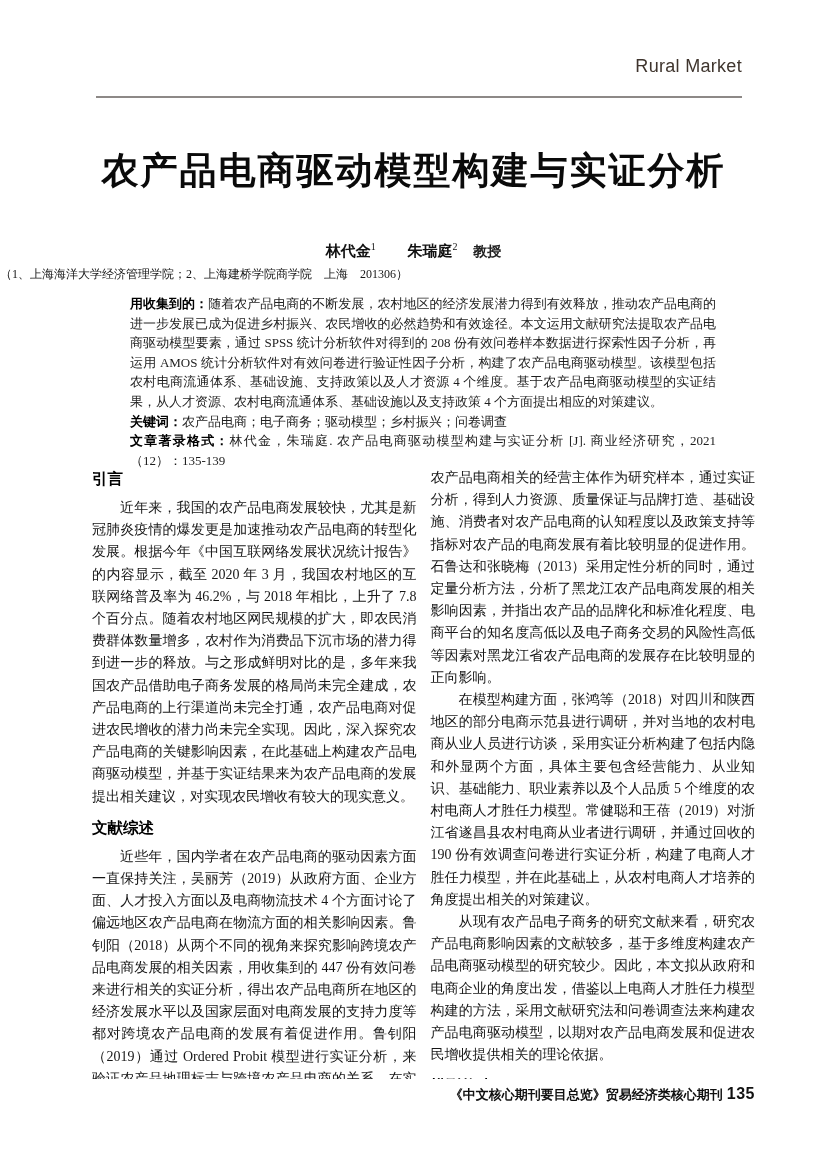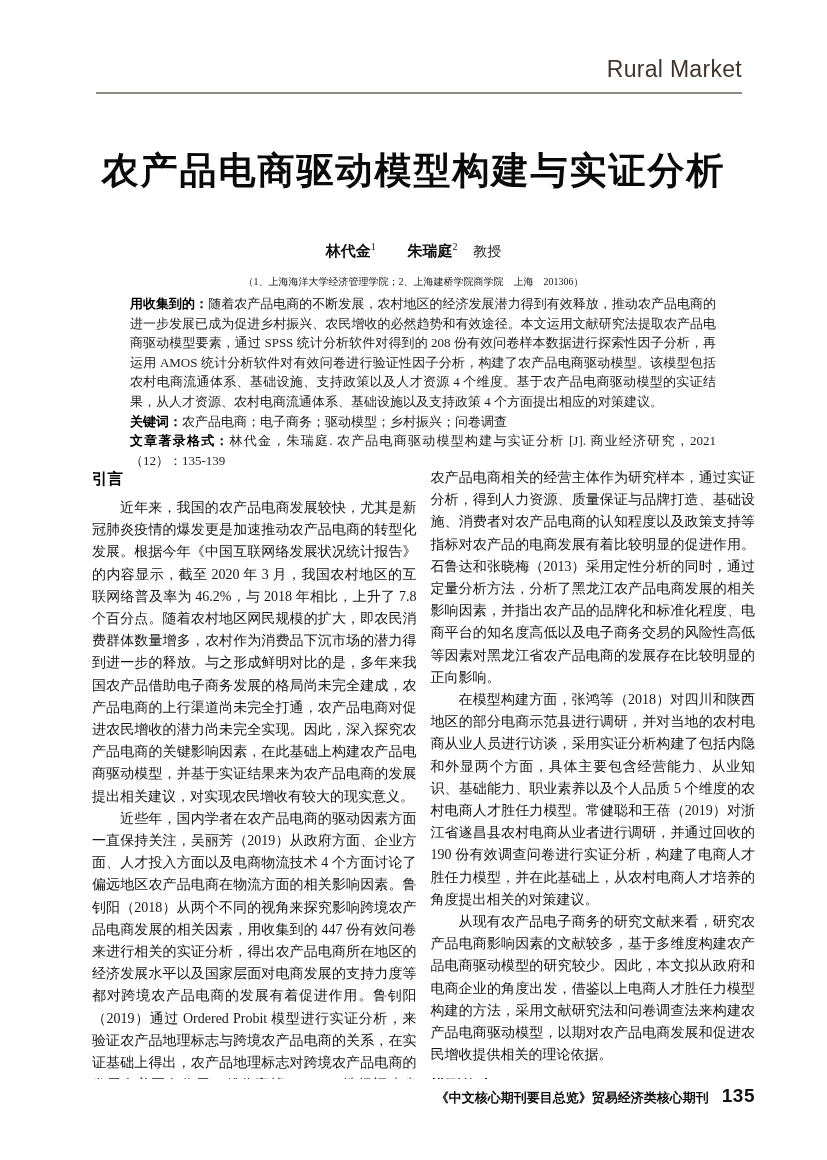--- a/index.html
+++ b/index.html
@@ -10,44 +10,44 @@
     background:#ffffff;
     font-family:"Liberation Serif", serif;
     color:#1b1b1b;
     overflow:hidden;
   }
   
   .running-head {
     position:absolute; top:56px; left:96px; width:646px;
     text-align:right;
     font-family:"Liberation Sans", sans-serif;
-    font-size:23px; letter-spacing:0.3px;
+    font-size:18px; letter-spacing:0.3px;
     color:#3f352e;
-    padding-bottom:9px;
+    padding-bottom:19px;
     border-bottom:2px solid #8d8987;
   }
   
   .title {
     position:absolute; top:146px; left:0; width:100%;
     margin:0; text-align:center;
     font-family:"Liberation Sans", sans-serif;
     font-weight:bold; font-size:37px; letter-spacing:2px;
     color:#0a0a0a;
   }
   .byline {
     position:absolute; top:241px; left:0; width:100%;
     text-align:center; font-size:15px; color:#111;
   }
   .byline .author { font-family:"Liberation Sans", sans-serif; font-weight:bold; }
   .byline .author + .author { margin-left:28px; }
   .byline sup { font-size:10px; font-weight:normal; font-family:"Liberation Serif", serif; }
-  .byline .degree { margin-left:12px; font-size:14px; font-weight:normal; color:#222; }
+  .byline .degree { margin-left:12px; font-size:14px; font-weight:bold; color:#222; }
   .affiliation {
-    position:absolute; top:275px; left:0; width:100%;
-    text-align:center; font-size:10px; color:#161616;
+    position:absolute; top:266px; left:0; width:100%;
+    font-size:12px; color:#161616;
   }
   
   .abstract {
     position:absolute; top:294px; left:130px; width:586px;
     font-size:13px; line-height:19.6px; text-align:justify;
     color:#1d1d1d;
   }
   .abstract p { margin:0; }
   .lbl { font-family:"Liberation Sans", sans-serif; font-weight:bold; color:#000; }
   .meta-group { margin-right:30px; white-space:nowrap; }
@@ -68,21 +68,21 @@
   .col .section-h:first-child { margin-top:2px; }
   .columns p { margin:0; }
   .indent { text-indent:2em; }
   
   .page-footer {
     position:absolute; top:1085px; left:92px; width:663px;
     text-align:right;
     font-family:"Liberation Sans", sans-serif;
     font-weight:bold; font-size:13px; color:#111;
   }
-  .page-num { font-size:19px; margin-left:13px; letter-spacing:0.5px; }
+  .page-num { font-size:16px; margin-left:4px; letter-spacing:0.5px; }
 </style>
 </head>
 <body>
 
 <div class="page">
 
   <header class="running-head">
     <span>Rural Market</span>
   </header>
 
@@ -99,20 +99,21 @@
   <section class="abstract">
     <p><span class="lbl">用收集到的：</span><span>随着农产品电商的不断发展，农村地区的经济发展潜力得到有效释放，推动农产品电商的进一步发展已成为促进乡村振兴、农民增收的必然趋势和有效途径。本文运用文献研究法提取农产品电商驱动模型要素，通过 SPSS 统计分析软件对得到的 208 份有效问卷样本数据进行探索性因子分析，再运用 AMOS 统计分析软件对有效问卷进行验证性因子分析，构建了农产品电商驱动模型。该模型包括农村电商流通体系、基础设施、支持政策以及人才资源 4 个维度。基于农产品电商驱动模型的实证结果，从人才资源、农村电商流通体系、基础设施以及支持政策 4 个方面提出相应的对策建议。</span></p>
     <p><span class="lbl">关键词：</span><span>农产品电商；电子商务；驱动模型；乡村振兴；问卷调查</span></p>
     <p><span class="lbl">文章著录格式：</span><span>林代金，朱瑞庭. 农产品电商驱动模型构建与实证分析 [J]. 商业经济研究，2021（12）：135-139</span></p>
   </section>
 
   <main class="columns">
     <div class="col">
       <h2 class="section-h">引言</h2>
       <p class="indent">近年来，我国的农产品电商发展较快，尤其是新冠肺炎疫情的爆发更是加速推动农产品电商的转型化发展。根据今年《中国互联网络发展状况统计报告》的内容显示，截至 2020 年 3 月，我国农村地区的互联网络普及率为 46.2%，与 2018 年相比，上升了 7.8 个百分点。随着农村地区网民规模的扩大，即农民消费群体数量增多，农村作为消费品下沉市场的潜力得到进一步的释放。与之形成鲜明对比的是，多年来我国农产品借助电子商务发展的格局尚未完全建成，农产品电商的上行渠道尚未完全打通，农产品电商对促进农民增收的潜力尚未完全实现。因此，深入探究农产品电商的关键影响因素，在此基础上构建农产品电商驱动模型，并基于实证结果来为农产品电商的发展提出相关建议，对实现农民增收有较大的现实意义。</p>
+      <h2 class="section-h">文献综述</h2>
       <p class="indent">近些年，国内学者在农产品电商的驱动因素方面一直保持关注，吴丽芳（2019）从政府方面、企业方面、人才投入方面以及电商物流技术 4 个方面讨论了偏远地区农产品电商在物流方面的相关影响因素。鲁钊阳（2018）从两个不同的视角来探究影响跨境农产品电商发展的相关因素，用收集到的 447 份有效问卷来进行相关的实证分析，得出农产品电商所在地区的经济发展水平以及国家层面对电商发展的支持力度等都对跨境农产品电商的发展有着促进作用。鲁钊阳（2019）通过 Ordered Probit 模型进行实证分析，来验证农产品地理标志与跨境农产品电商的关系，在实证基础上得出，农产品地理标志对跨境农产品电商的发展有着正向作用。傅代豪等（2018）选择福建省 126 个</p>
     </div>
     <div class="col">
       <p>农产品电商相关的经营主体作为研究样本，通过实证分析，得到人力资源、质量保证与品牌打造、基础设施、消费者对农产品电商的认知程度以及政策支持等指标对农产品的电商发展有着比较明显的促进作用。石鲁达和张晓梅（2013）采用定性分析的同时，通过定量分析方法，分析了黑龙江农产品电商发展的相关影响因素，并指出农产品的品牌化和标准化程度、电商平台的知名度高低以及电子商务交易的风险性高低等因素对黑龙江省农产品电商的发展存在比较明显的正向影响。</p>
       <p class="indent">在模型构建方面，张鸿等（2018）对四川和陕西地区的部分电商示范县进行调研，并对当地的农村电商从业人员进行访谈，采用实证分析构建了包括内隐和外显两个方面，具体主要包含经营能力、从业知识、基础能力、职业素养以及个人品质 5 个维度的农村电商人才胜任力模型。常健聪和王蓓（2019）对浙江省遂昌县农村电商从业者进行调研，并通过回收的 190 份有效调查问卷进行实证分析，构建了电商人才胜任力模型，并在此基础上，从农村电商人才培养的角度提出相关的对策建议。</p>
       <p class="indent">从现有农产品电子商务的研究文献来看，研究农产品电商影响因素的文献较多，基于多维度构建农产品电商驱动模型的研究较少。因此，本文拟从政府和电商企业的角度出发，借鉴以上电商人才胜任力模型构建的方法，采用文献研究法和问卷调查法来构建农产品电商驱动模型，以期对农产品电商发展和促进农民增收提供相关的理论依据。</p>
       <h2 class="section-h">模型构建</h2>
 
     </div>
   </main>

